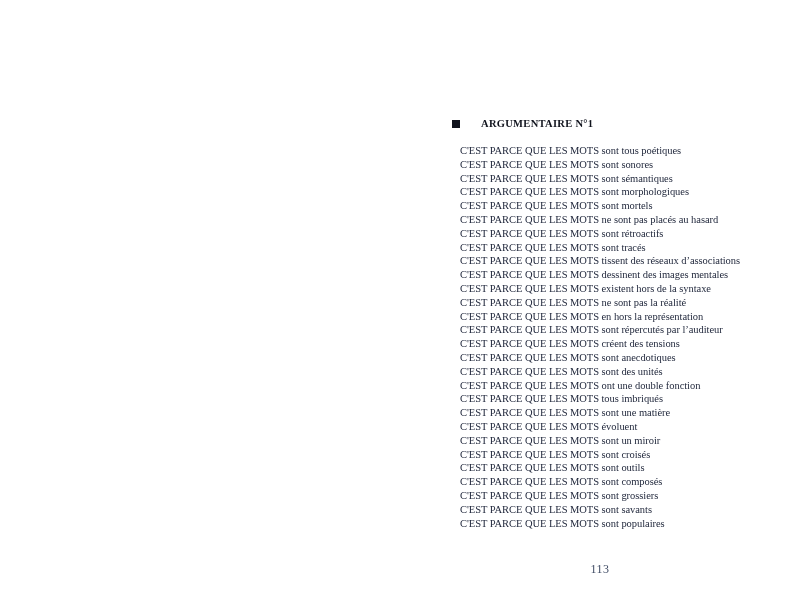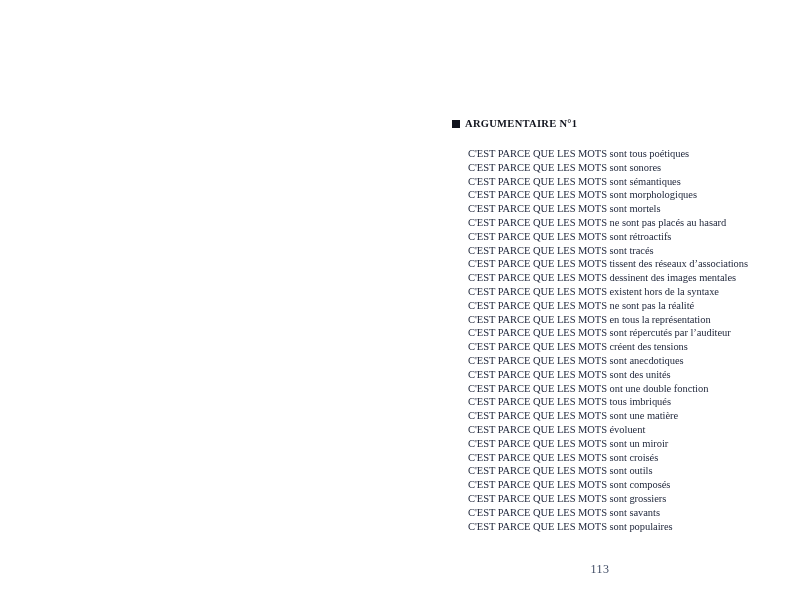--- a/index.html
+++ b/index.html
@@ -21,38 +21,38 @@
   }
   .content {
     position: absolute;
     left: 452px;
     top: 117px;
     width: 300px;
   }
   .header {
     display: flex;
     align-items: center;
-    gap: 5px;
+    gap: 21px;
     font-size: 10.5px;
     font-weight: bold;
     letter-spacing: 0.3px;
     color: #10131d;
     line-height: 14px;
     margin: 0 0 13px 0;
     white-space: nowrap;
   }
   .square-bullet {
     display: inline-block;
     width: 8px;
     height: 8px;
     background: #10131d;
     flex: 0 0 auto;
   }
   .arg-list {
-    margin: 16px;
+    margin: 8px;
     padding: 0;
     list-style: none;
   }
   .line {
     margin: 0;
     padding: 0;
     font-size: 10.5px;
     line-height: 13.8px;
     color: #232a3e;
     white-space: nowrap;
@@ -89,21 +89,21 @@
       <p class="line"><span class="prefix">C'EST PARCE QUE LES MOTS</span><span class="suffix">sont sémantiques</span></p>
       <p class="line"><span class="prefix">C'EST PARCE QUE LES MOTS</span><span class="suffix">sont morphologiques</span></p>
       <p class="line"><span class="prefix">C'EST PARCE QUE LES MOTS</span><span class="suffix">sont mortels</span></p>
       <p class="line"><span class="prefix">C'EST PARCE QUE LES MOTS</span><span class="suffix">ne sont pas placés au hasard</span></p>
       <p class="line"><span class="prefix">C'EST PARCE QUE LES MOTS</span><span class="suffix">sont rétroactifs</span></p>
       <p class="line"><span class="prefix">C'EST PARCE QUE LES MOTS</span><span class="suffix">sont tracés</span></p>
       <p class="line"><span class="prefix">C'EST PARCE QUE LES MOTS</span><span class="suffix">tissent des réseaux d’associations</span></p>
       <p class="line"><span class="prefix">C'EST PARCE QUE LES MOTS</span><span class="suffix">dessinent des images mentales</span></p>
       <p class="line"><span class="prefix">C'EST PARCE QUE LES MOTS</span><span class="suffix">existent hors de la syntaxe</span></p>
       <p class="line"><span class="prefix">C'EST PARCE QUE LES MOTS</span><span class="suffix">ne sont pas la réalité</span></p>
-      <p class="line"><span class="prefix">C'EST PARCE QUE LES MOTS</span><span class="suffix">en tous la représentation</span></p>
+      <p class="line"><span class="prefix">C'EST PARCE QUE LES MOTS</span><span class="suffix">en hors la représentation</span></p>
       <p class="line"><span class="prefix">C'EST PARCE QUE LES MOTS</span><span class="suffix">sont répercutés par l’auditeur</span></p>
       <p class="line"><span class="prefix">C'EST PARCE QUE LES MOTS</span><span class="suffix">créent des tensions</span></p>
       <p class="line"><span class="prefix">C'EST PARCE QUE LES MOTS</span><span class="suffix">sont anecdotiques</span></p>
       <p class="line"><span class="prefix">C'EST PARCE QUE LES MOTS</span><span class="suffix">sont des unités</span></p>
       <p class="line"><span class="prefix">C'EST PARCE QUE LES MOTS</span><span class="suffix">ont une double fonction</span></p>
       <p class="line"><span class="prefix">C'EST PARCE QUE LES MOTS</span><span class="suffix">tous imbriqués</span></p>
       <p class="line"><span class="prefix">C'EST PARCE QUE LES MOTS</span><span class="suffix">sont une matière</span></p>
       <p class="line"><span class="prefix">C'EST PARCE QUE LES MOTS</span><span class="suffix">évoluent</span></p>
       <p class="line"><span class="prefix">C'EST PARCE QUE LES MOTS</span><span class="suffix">sont un miroir</span></p>
       <p class="line"><span class="prefix">C'EST PARCE QUE LES MOTS</span><span class="suffix">sont croisés</span></p>

